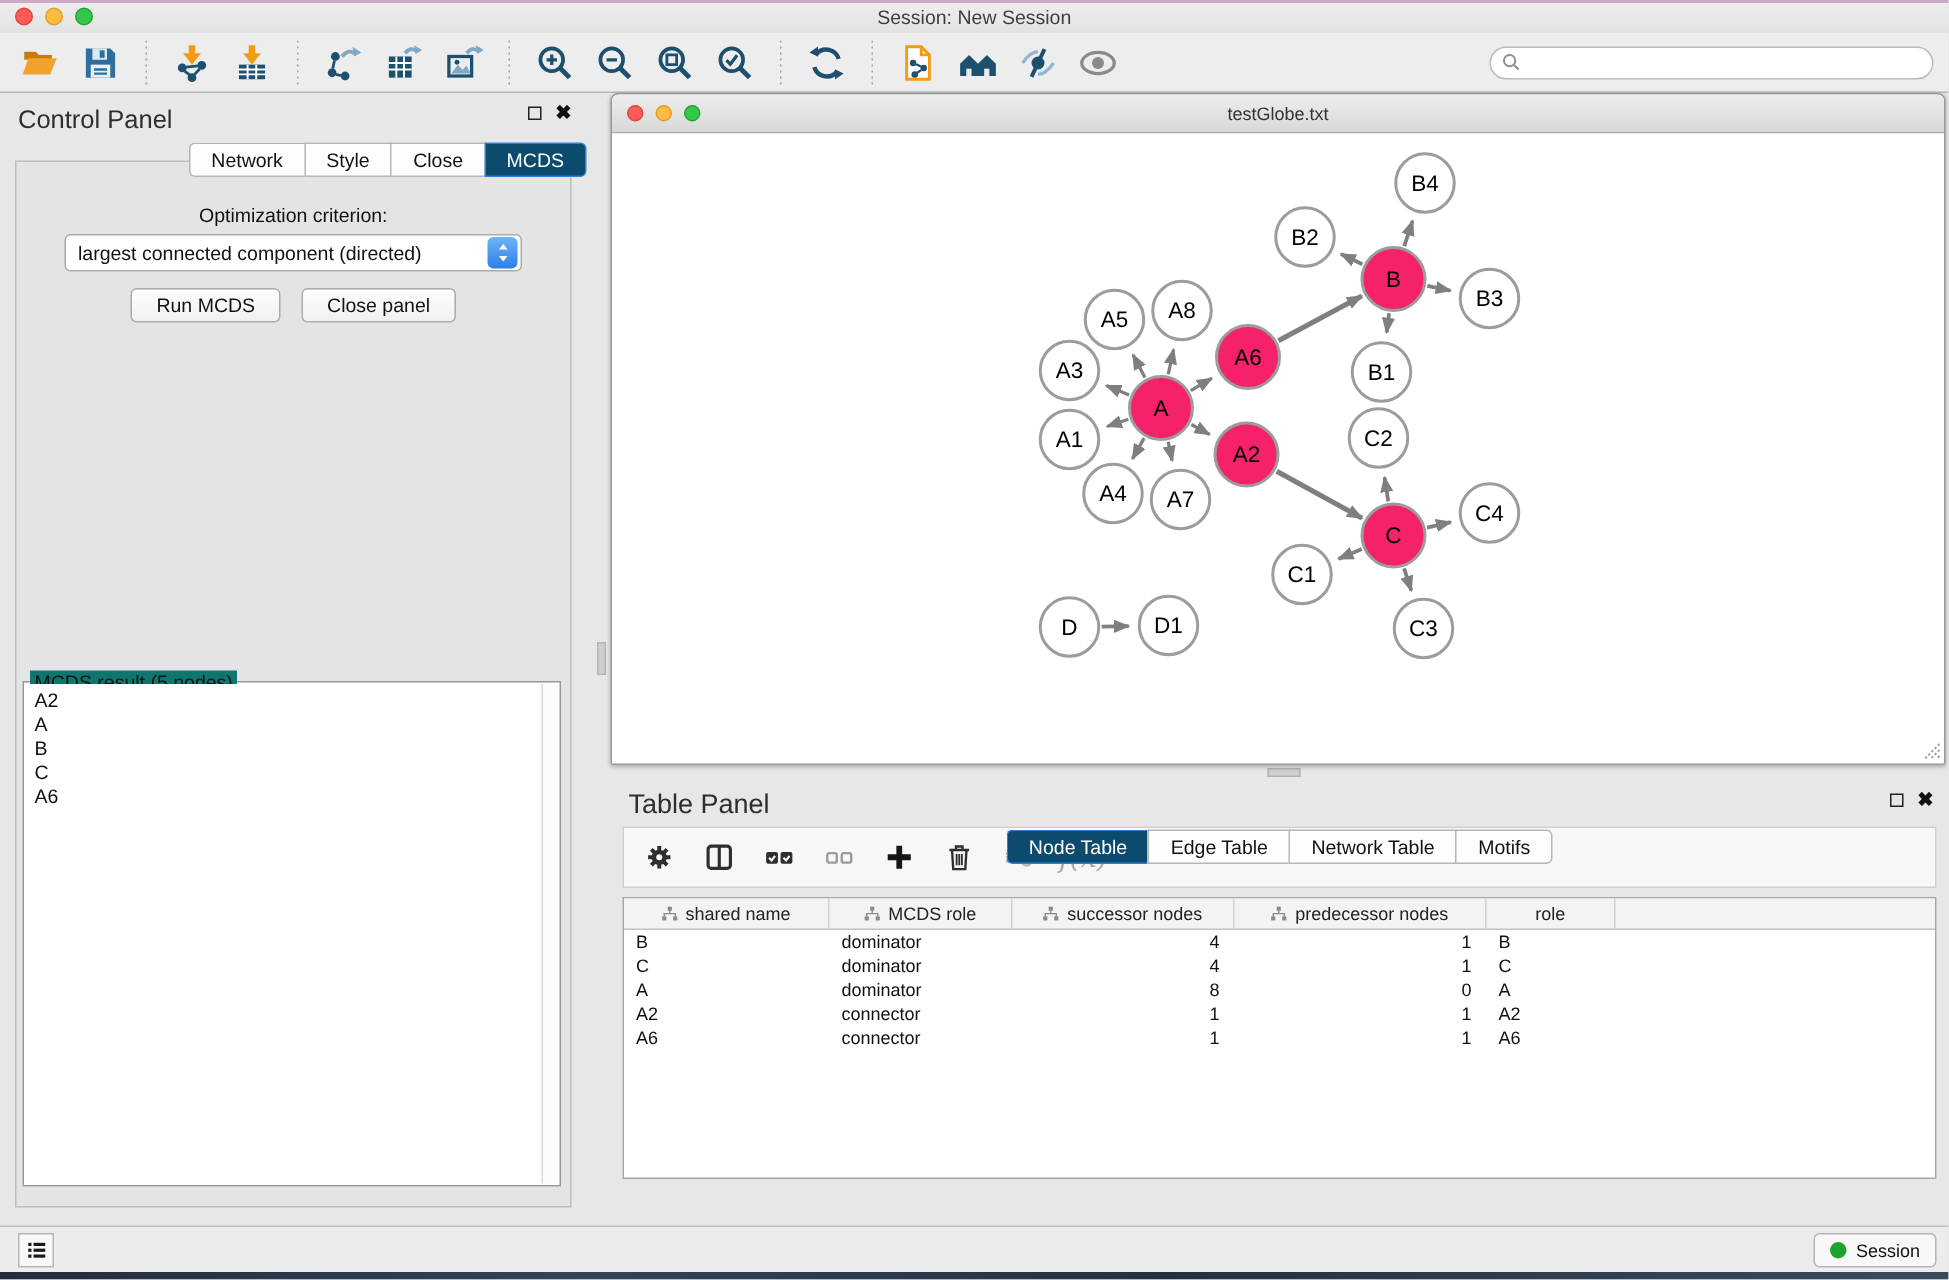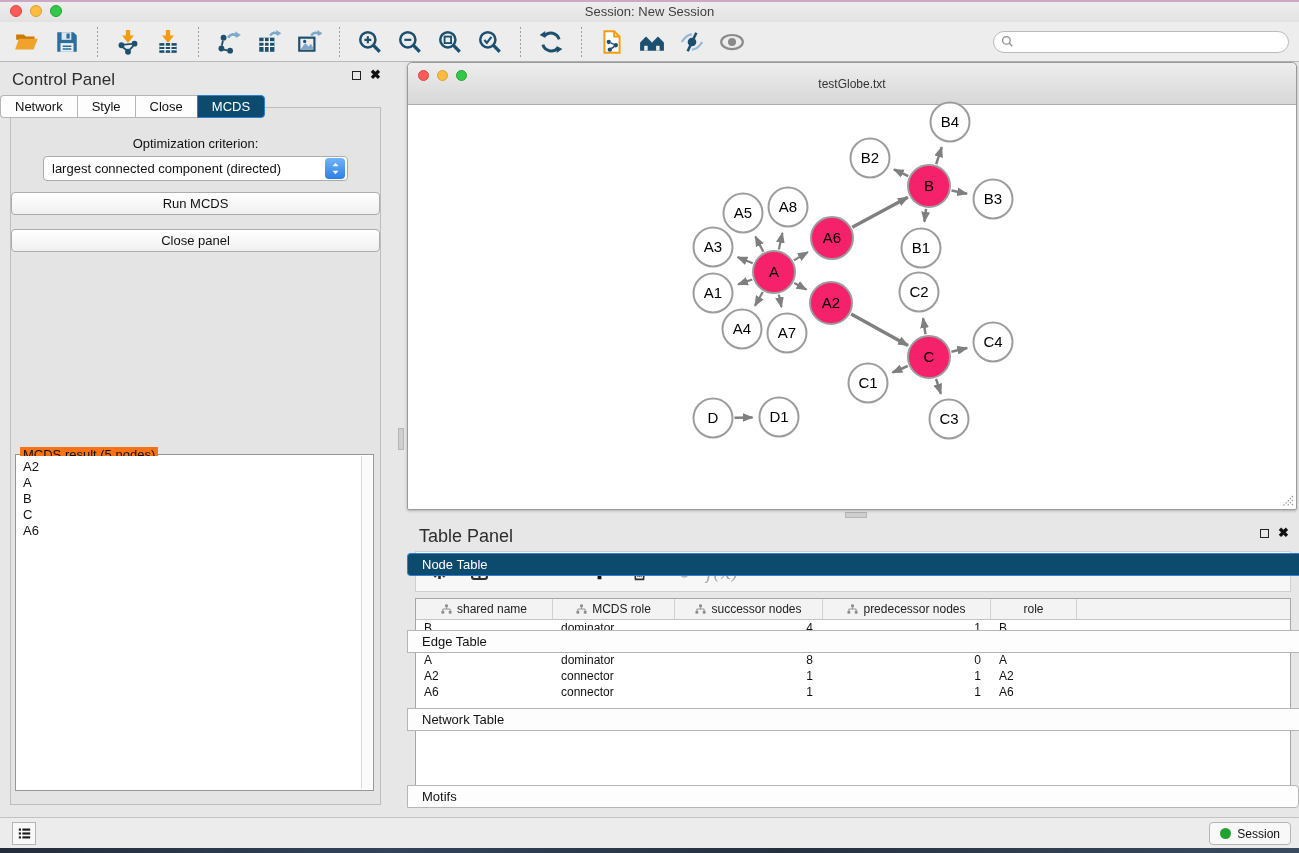--- a/index.html
+++ b/index.html
@@ -26,52 +26,52 @@
   #search-input { width:296px; height:22px; border:1px solid #BBBBBB; border-radius:12px; background:#fff; padding:0 10px 0 26px; font-size:12px; outline:none; }
   #search-wrap svg { position:absolute; left:8px; top:4px; width:13px; height:13px; }
 
   
   #control-panel { position:absolute; left:0; top:62px; width:391px; height:755px; background:#E7E7E7; }
   #control-panel .panel-head { position:absolute; top:8px; left:12px; font-size:17px; color:#2E2E2E; }
   .float-close { position:absolute; top:8px; right:10px; display:flex; gap:9px; align-items:center; }
   .float-box { width:9px; height:9px; border:1.5px solid #222; display:inline-block; }
   .close-x { font-size:13px; font-weight:bold; color:#111; line-height:10px; }
 
-  .seg-tabs { position:absolute; top:33px; left:0; right:0; display:flex; justify-content:flex-start; z-index:3; }
+  .seg-tabs { position:absolute; top:33px; left:0; right:0; display:flex; justify-content:flex-end; z-index:3; }
   .seg-tab { height:23px; padding:0 14px; display:flex; align-items:center; background:#FDFDFD; border:1px solid #B5B5B5;
     border-right:none; font-size:13px; color:#111; cursor:pointer; }
   .seg-tab:first-child { border-radius:4px 0 0 4px; }
   .seg-tab:last-child { border-right:1px solid #B5B5B5; border-radius:0 4px 4px 0; }
   .seg-tab.active { background:#0c4a6e; border-color:#2F7FD6; color:#fff; }
 
   #cp-inner { position:absolute; top:45px; left:10px; right:10px; bottom:12px; background:#E4E4E4; border:1px solid #BEBEBE; }
   #criterion-label { position:absolute; top:28px; left:0; right:0; text-align:center; font-size:13px; color:#111; }
   #criterion-select { position:absolute; top:48px; left:32px; right:32px; height:25px; background:#fff;
     border:1px solid #ABABAB; border-radius:4px; display:flex; align-items:center; cursor:pointer; }
   #criterion-select .sel-text { flex:1; padding:0 8px; font-size:13px; color:#111; white-space:nowrap; overflow:hidden; }
   #criterion-select .stepper { width:20px; height:21px; margin-right:2px; border-radius:4px;
     background:linear-gradient(#6FB3F8,#2D7FE8); display:flex; align-items:center; justify-content:center; }
-  .btn-row { position:absolute; top:84px; left:0; right:0; display:flex; justify-content:center; gap:14px;flex-direction:column; }
+  .btn-row { position:absolute; top:84px; left:0; right:0; display:flex; justify-content:center; gap:14px; }
   .push-btn { height:23px; padding:0 16px; background:linear-gradient(#FFFFFF,#F0F0F0); border:1px solid #ACACAC;
     border-radius:4px; font-size:13px; color:#111; cursor:pointer; font-family:"Liberation Sans",sans-serif; }
 
   #mcds-fieldset { position:absolute; left:4px; right:6px; top:346px; bottom:13px; border:1px solid #979797; background:#fff; }
-  #mcds-legend { position:absolute; top:-8px; left:4px; background:#f97316; padding:0 3px; font-size:13px; color:#111; }
+  #mcds-legend { position:absolute; top:-8px; left:4px; background:#0f766e; padding:0 3px; font-size:13px; color:#111; }
   #mcds-list { position:absolute; inset:1px 12px 1px 1px; background:#fff; overflow:hidden; padding:3px 0 0 6px; }
   #mcds-list .mcds-item { font-size:13px; line-height:16px; color:#111; }
   #mcds-scroll { position:absolute; top:1px; bottom:1px; right:1px; width:11px; background:#FBFBFB; border-left:1px solid #D9D9D9; }
 
   
   .v-handle { position:absolute; left:398px; top:428px; width:6px; height:22px; background:#CFCFCF; border:1px solid #B5B5B5; }
   .h-handle { position:absolute; left:845px; top:512px; width:22px; height:6px; background:#CFCFCF; border:1px solid #B5B5B5; }
 
   
   #network-window { position:absolute; left:407px; top:62px; width:890px; height:448px;
     background:#fff; border:1px solid #9A9A9A; border-radius:5px 5px 2px 2px; box-shadow:0 1px 3px rgba(0,0,0,.25); }
-  #net-titlebar { position:absolute; top:0; left:0; right:0; height:42px; border-radius:5px 5px 0 0;
+  #net-titlebar { position:absolute; top:0; left:0; right:0; height:26px; border-radius:5px 5px 0 0;
     background:linear-gradient(#EDEDED,#D8D8D8); border-bottom:1px solid #ACACAC; display:flex; align-items:center; justify-content:center; }
   #net-titlebar .traffic { top:7px; }
   #net-titlebar .light { width:11px; height:11px; }
   #net-titlebar .title { font-size:12px; color:#333; }
   #graph-area { position:absolute; top:26px; left:1px; right:1px; bottom:1px; overflow:hidden; }
   #resize-grip { position:absolute; right:2px; bottom:2px; width:14px; height:14px; }
 
   
   #table-panel { position:absolute; left:407px; top:520px; width:892px; height:297px; background:#E7E7E7; }
   #table-panel .panel-head { position:absolute; top:6px; left:12px; font-size:18px; color:#2E2E2E; }
@@ -84,21 +84,21 @@
 
   #node-table { position:absolute; top:78px; left:8px; right:8px; height:188px; background:#fff; border:1px solid #A6A6A6; }
   .t-header { display:flex; height:21px; background:#F3F3F3; border-bottom:1px solid #C4C4C4; }
   .t-header .th { display:flex; align-items:center; justify-content:center; gap:5px; font-size:12px; color:#222;
     border-right:1px solid #D2D2D2; overflow:hidden; }
   .t-header .th svg { width:11px; height:11px; flex:0 0 auto; }
   .t-row { display:flex; height:16px; }
   .t-row .td { font-size:12px; color:#111; line-height:16px; padding:0 10px 0 8px; white-space:nowrap; overflow:hidden; }
   .t-row .td.num { text-align:right; }
 
-  #table-tabs { position:absolute; bottom:9px; left:0; right:0; display:flex; justify-content:space-between;flex-direction:column; }
+  #table-tabs { position:absolute; bottom:9px; left:0; right:0; display:flex; justify-content:center; }
 
   
   #status-bar { position:absolute; left:0; top:817px; right:0; height:31px; background:#ECECEC; border-top:1px solid #C2C2C2; }
   #status-list-btn { position:absolute; left:12px; top:4px; width:24px; height:23px; background:#F8F8F8;
     border:1px solid #B5B5B5; display:flex; align-items:center; justify-content:center; cursor:pointer; }
   #status-list-btn svg { width:17px; height:17px; }
   #memory-btn { position:absolute; right:8px; top:4px; height:23px; padding:0 10px; background:#F8F8F8;
     border:1px solid #B5B5B5; border-radius:4px; display:flex; align-items:center; gap:6px; font-size:12px; color:#111; cursor:pointer; }
   #memory-dot { width:11px; height:11px; border-radius:50%; background:#1FA32E; }
   #desktop-strip { position:absolute; left:0; top:848px; right:0; height:5px;

